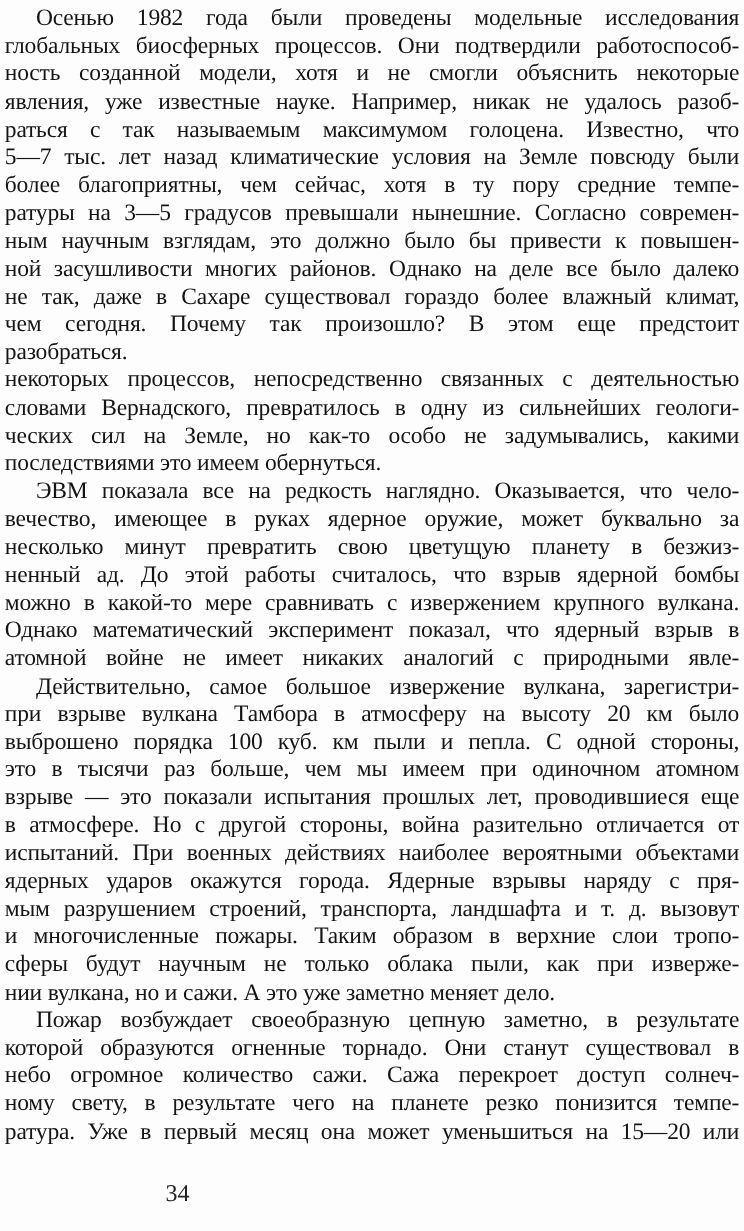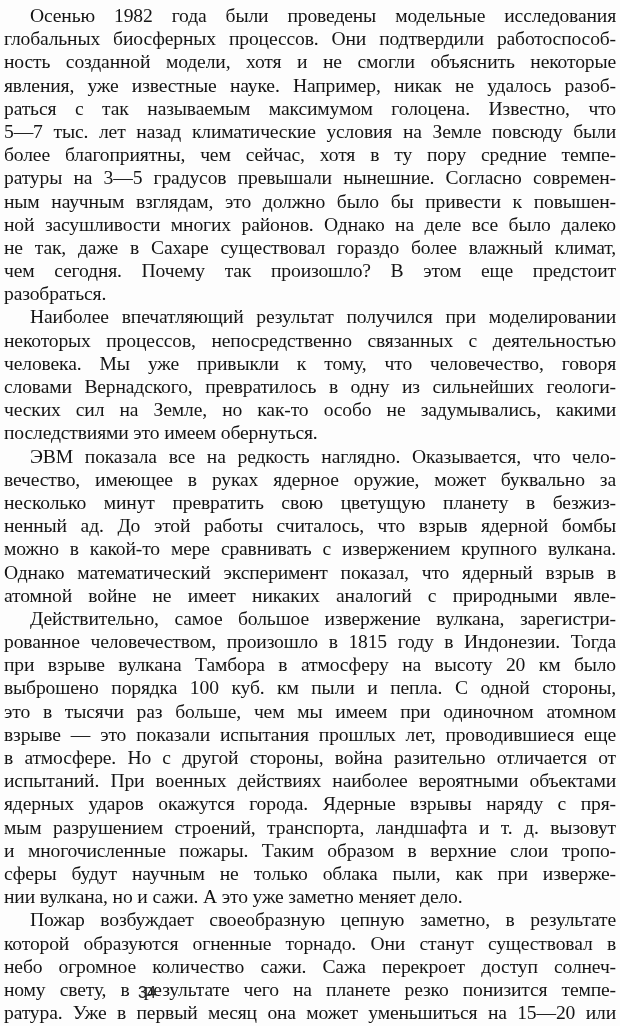--- a/index.html
+++ b/index.html
@@ -15,21 +15,21 @@
   .line {
     display: block; height: 23.2px; line-height: 23.2px;
     font-size: 19.6px; white-space: nowrap;
     text-align: justify; text-align-last: justify;
     letter-spacing: -0.15px;
   }
   .line.last { text-align-last: left; }
   .line.indent { padding-left: 26px; }
   .page-number {
     position: absolute; left: 138px; top: 984px;
-    font-size: 16px; font-family: Liberation Sans, sans-serif; color: #222;
+    font-size: 20px; font-family: Liberation Serif, serif; color: #222;
   }
 </style>
 </head>
 <body>
 
 <div class="page">
   <div class="text" id="body-text">
       <div>
         <span class="line indent">Осенью 1982 года были проведены модельные исследования</span>
         <span class="line">глобальных биосферных процессов. Они подтвердили работоспособ-</span>
@@ -39,39 +39,36 @@
         <span class="line">5—7 тыс. лет назад климатические условия на Земле повсюду были</span>
         <span class="line">более благоприятны, чем сейчас, хотя в ту пору средние темпе-</span>
         <span class="line">ратуры на 3—5 градусов превышали нынешние. Согласно современ-</span>
         <span class="line">ным научным взглядам, это должно было бы привести к повышен-</span>
         <span class="line">ной засушливости многих районов. Однако на деле все было далеко</span>
         <span class="line">не так, даже в Сахаре существовал гораздо более влажный климат,</span>
         <span class="line">чем сегодня. Почему так произошло? В этом еще предстоит</span>
         <span class="line last">разобраться.</span>
       </div>
       <div>
-        <span class="line indent">Наиболее впечатляющий результат получился при моделировании</span>
         <span class="line">некоторых процессов, непосредственно связанных с деятельностью</span>
-        <span class="line">человека. Мы уже привыкли к тому, что человечество, говоря</span>
         <span class="line">словами Вернадского, превратилось в одну из сильнейших геологи-</span>
         <span class="line">ческих сил на Земле, но как-то особо не задумывались, какими</span>
         <span class="line last">последствиями это имеем обернуться.</span>
       </div>
       <div>
         <span class="line indent">ЭВМ показала все на редкость наглядно. Оказывается, что чело-</span>
         <span class="line">вечество, имеющее в руках ядерное оружие, может буквально за</span>
         <span class="line">несколько минут превратить свою цветущую планету в безжиз-</span>
         <span class="line">ненный ад. До этой работы считалось, что взрыв ядерной бомбы</span>
         <span class="line">можно в какой-то мере сравнивать с извержением крупного вулкана.</span>
         <span class="line">Однако математический эксперимент показал, что ядерный взрыв в</span>
         <span class="line">атомной войне не имеет никаких аналогий с природными явле-</span>
       </div>
       <div>
         <span class="line indent">Действительно, самое большое извержение вулкана, зарегистри-</span>
-        <span class="line">рованное человечеством, произошло в 1815 году в Индонезии. Тогда</span>
         <span class="line">при взрыве вулкана Тамбора в атмосферу на высоту 20 км было</span>
         <span class="line">выброшено порядка 100 куб. км пыли и пепла. С одной стороны,</span>
         <span class="line">это в тысячи раз больше, чем мы имеем при одиночном атомном</span>
         <span class="line">взрыве — это показали испытания прошлых лет, проводившиеся еще</span>
         <span class="line">в атмосфере. Но с другой стороны, война разительно отличается от</span>
         <span class="line">испытаний. При военных действиях наиболее вероятными объектами</span>
         <span class="line">ядерных ударов окажутся города. Ядерные взрывы наряду с пря-</span>
         <span class="line">мым разрушением строений, транспорта, ландшафта и т. д. вызовут</span>
         <span class="line">и многочисленные пожары. Таким образом в верхние слои тропо-</span>
         <span class="line">сферы будут научным не только облака пыли, как при изверже-</span>

